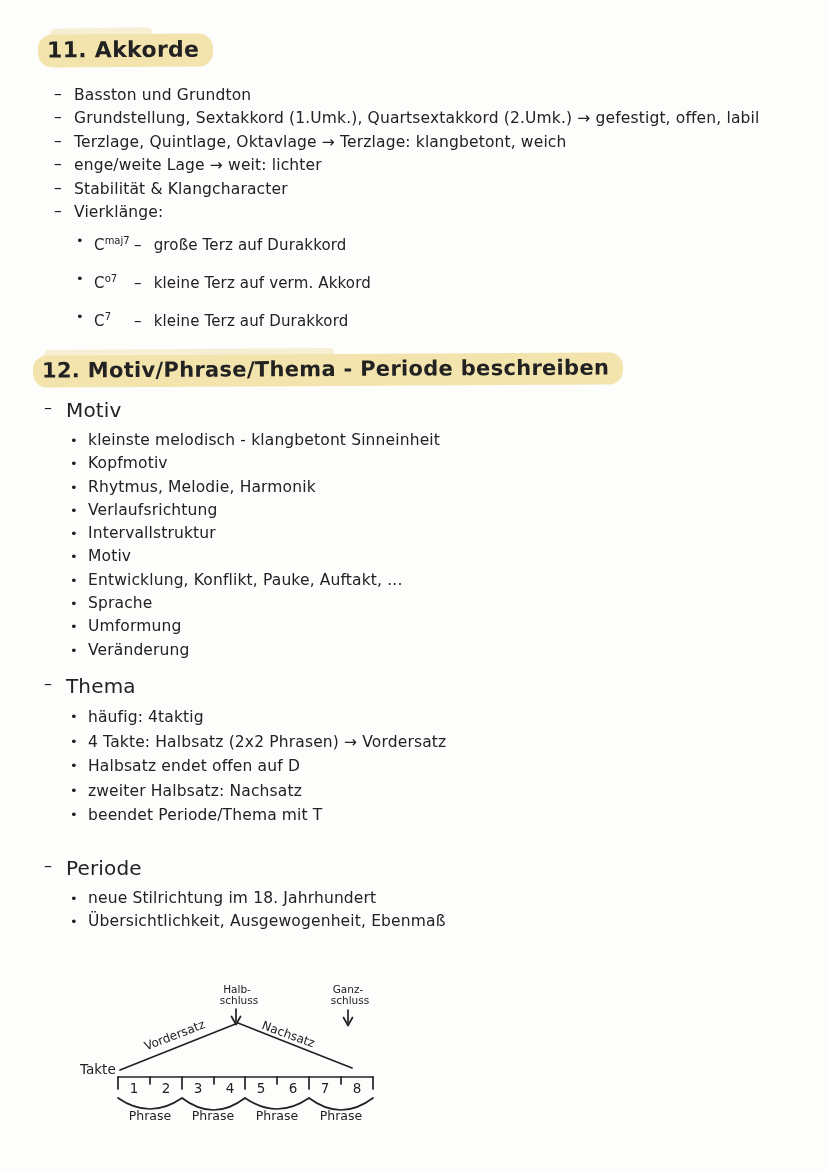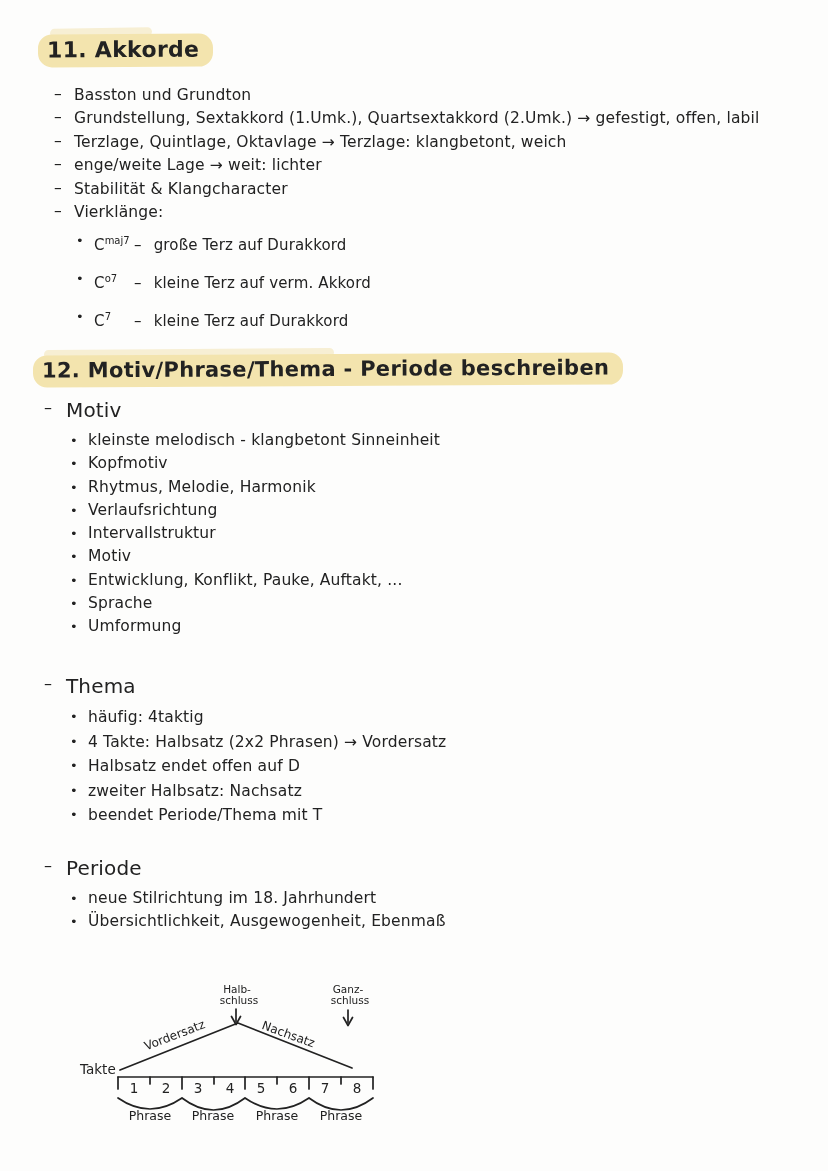--- a/index.html
+++ b/index.html
@@ -172,20 +172,21 @@
     <ul class="bullet-list">
         <li>kleinste melodisch - klangbetont Sinneinheit</li>
         <li>Kopfmotiv</li>
         <li>Rhytmus, Melodie, Harmonik</li>
         <li>Verlaufsrichtung</li>
         <li>Intervallstruktur</li>
         <li>Motiv</li>
         <li>Entwicklung, Konflikt, Pauke, Auftakt, ...</li>
         <li>Sprache</li>
         <li>Umformung</li>
+        <li>Veränderung</li>
       </ul>
   </div>
 
   <div class="group" id="group-thema">
     <div class="g-head">
       <span>Thema</span>
     </div>
     <ul class="bullet-list">
         <li>häufig: 4taktig</li>
         <li>4 Takte: Halbsatz (2x2 Phrasen) → Vordersatz</li>

